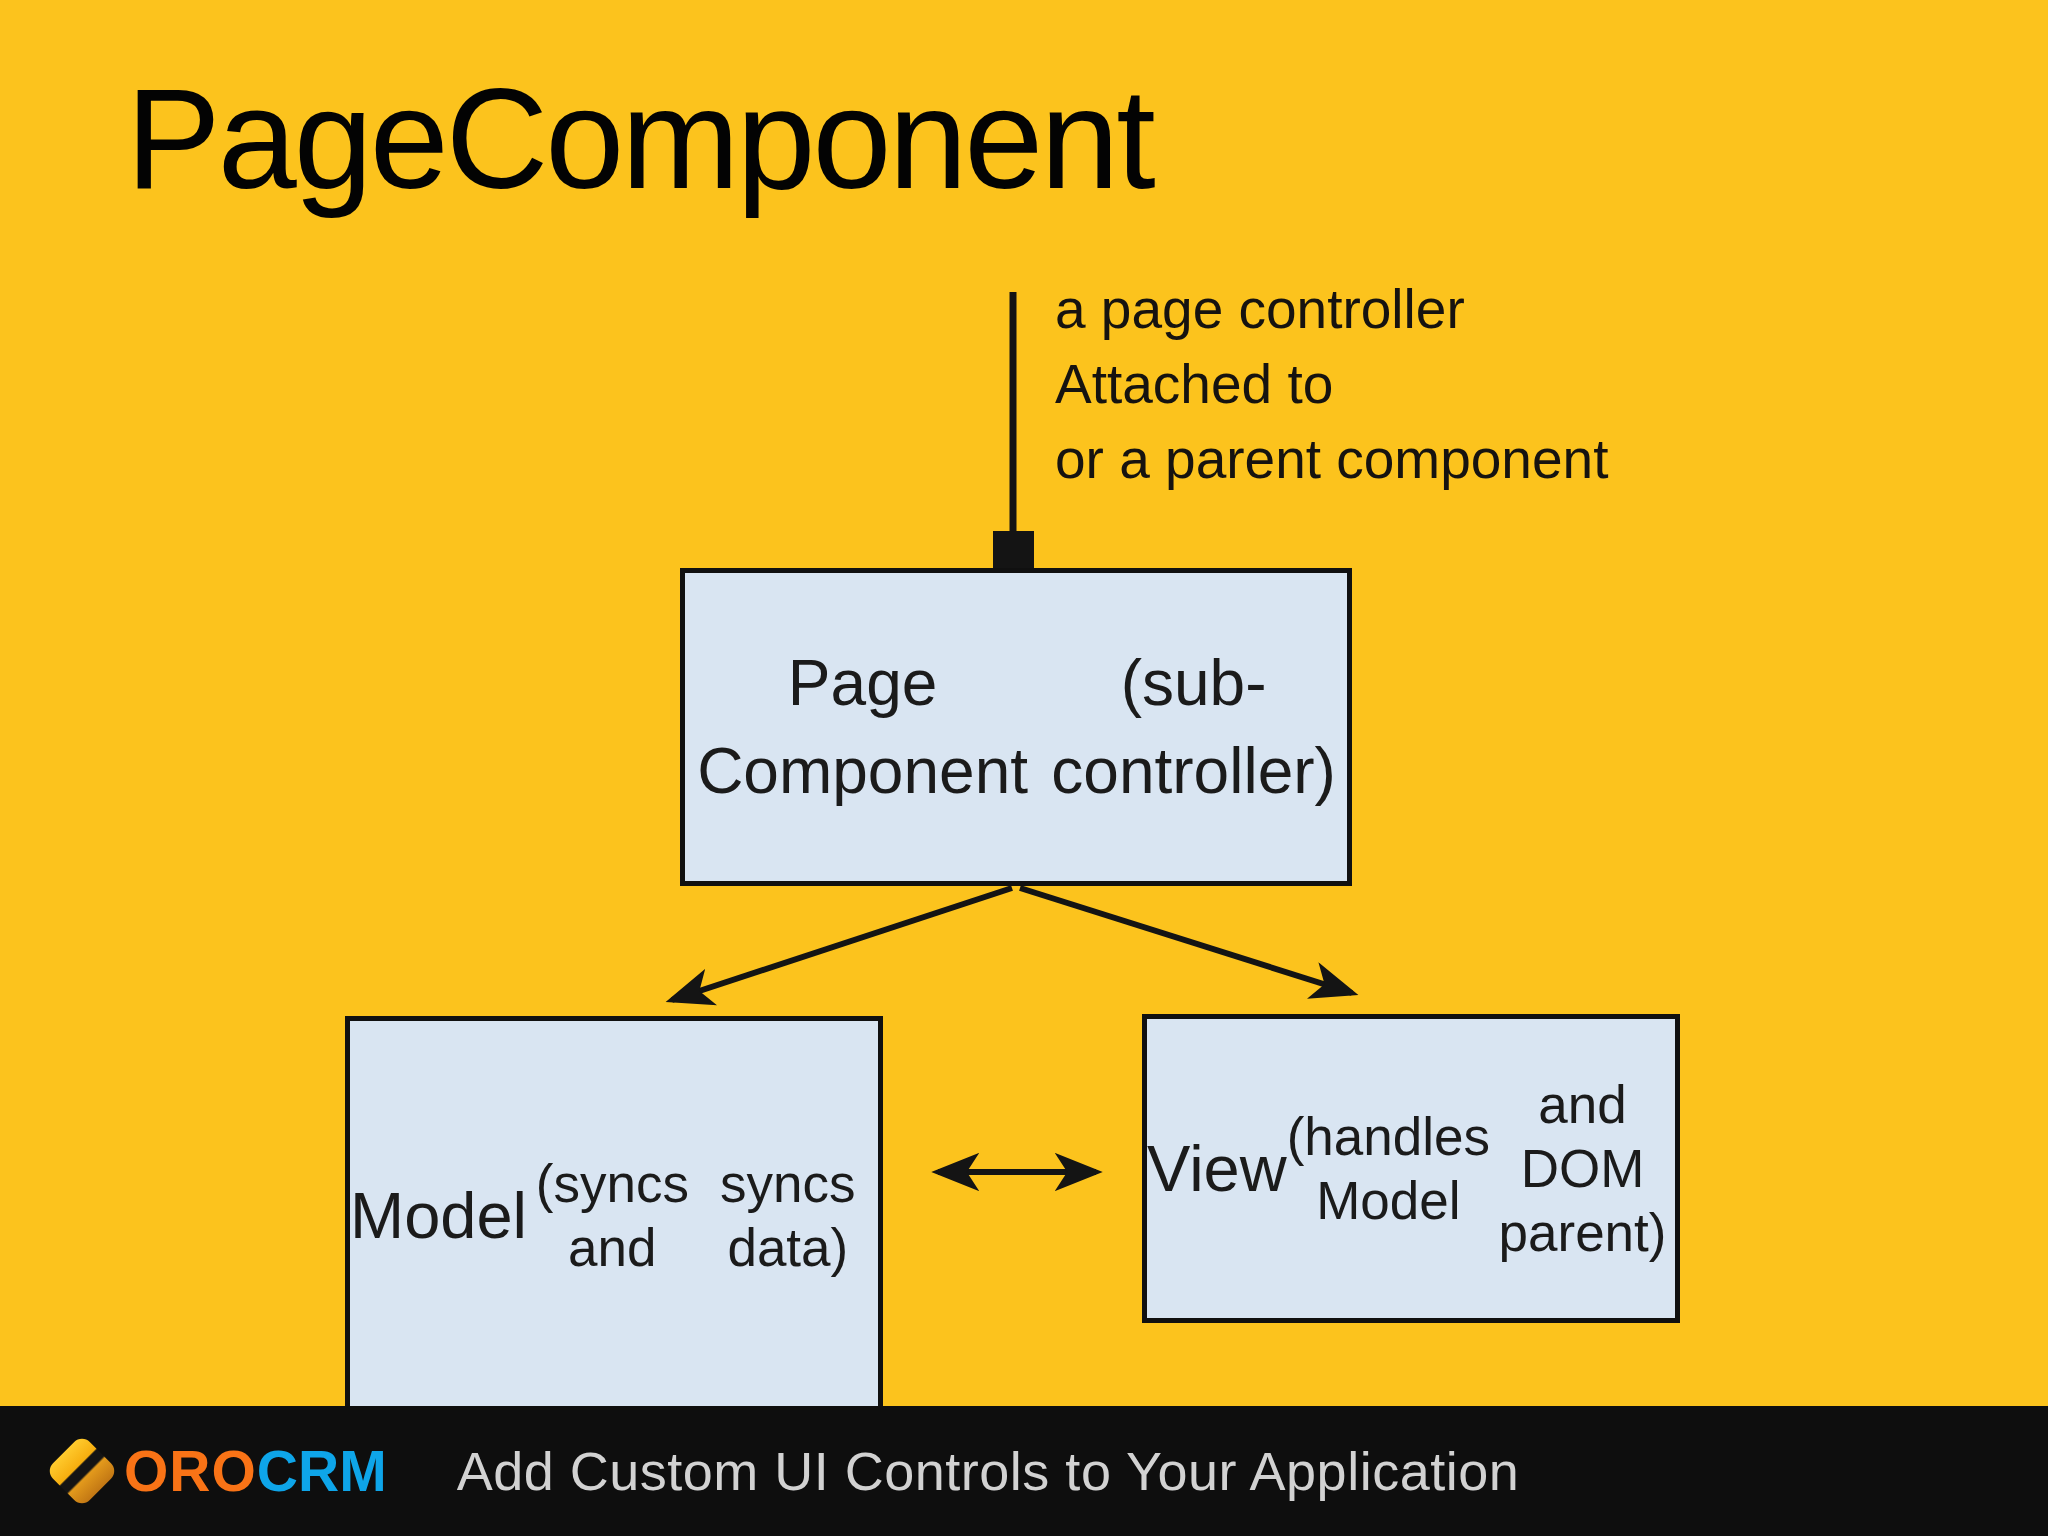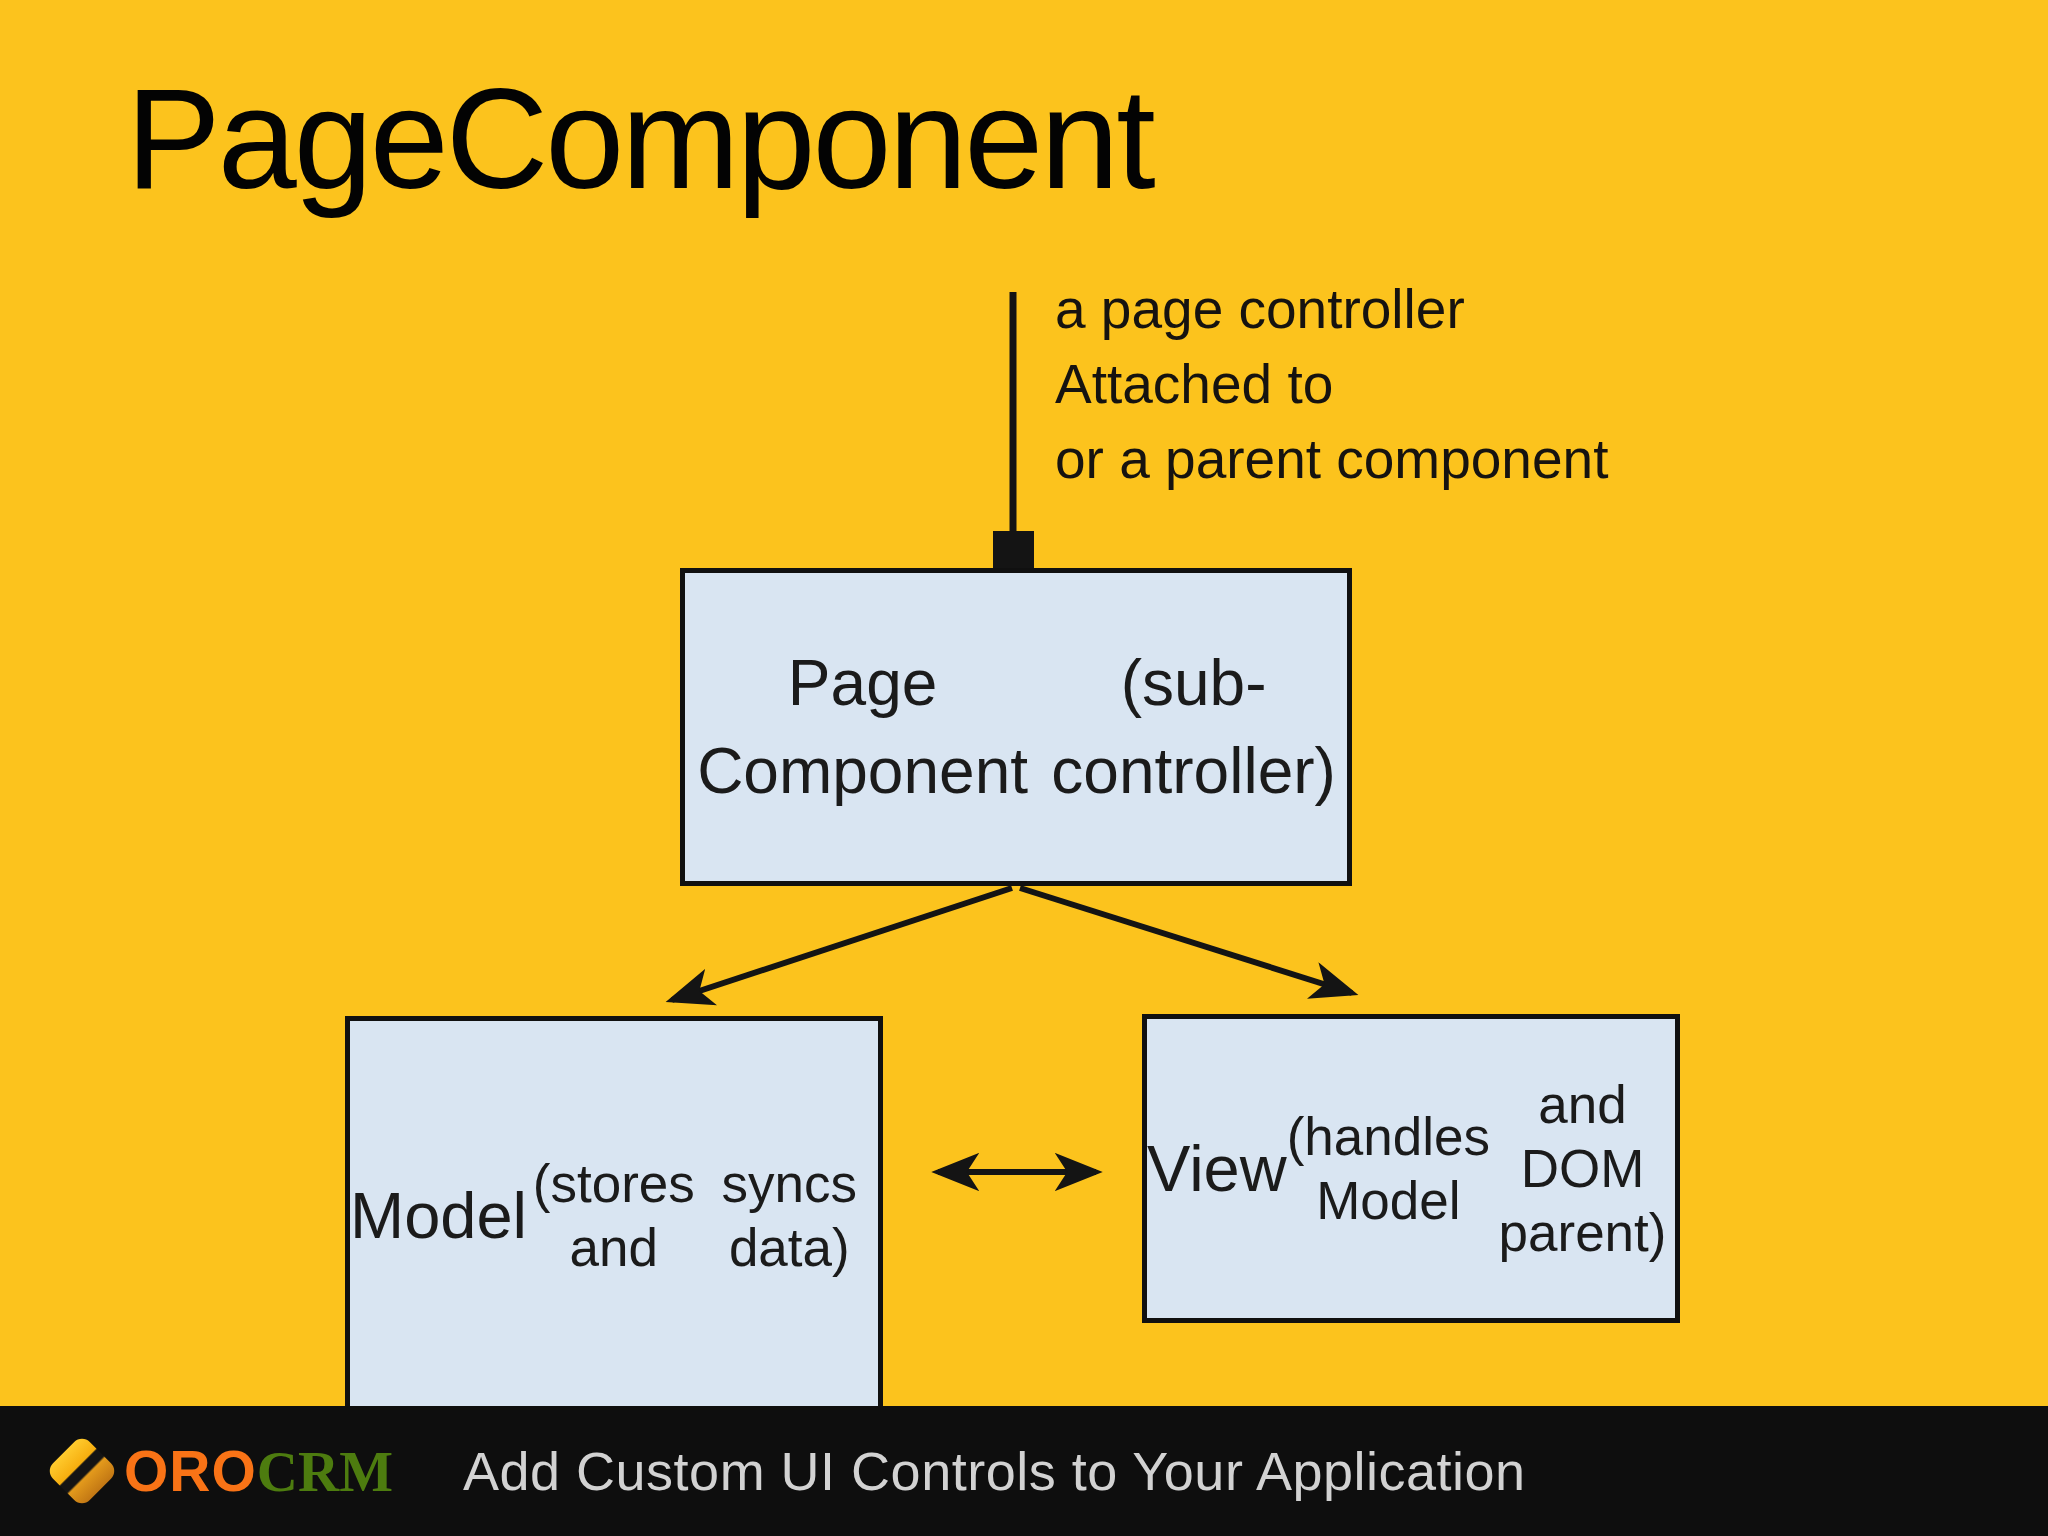--- a/index.html
+++ b/index.html
@@ -84,24 +84,24 @@
   }
   .logo-text { margin-left: 16px; white-space: nowrap; }
   .logo-oro {
     font-family: "Liberation Sans", sans-serif;
     font-weight: 800;
     font-size: 57px;
     letter-spacing: 1px;
     color: #f97316;
   }
   .logo-crm {
-    font-family: Liberation Serif, serif;
+    font-family: Liberation Sans, sans-serif;
     font-weight: 700;
     font-size: 57px;
-    color: #4d7c0f;
+    color: #0ea5e9;
   }
   .footer-caption {
     margin-left: 70px;
     font-size: 54px;
     font-weight: 400;
     color: #D2D2D2;
     letter-spacing: 0.5px;
     white-space: nowrap;
   }
 </style>
@@ -131,21 +131,21 @@
     <line x1="938" y1="1172" x2="1096" y2="1172" stroke="#141414" stroke-width="6" marker-start="url(#ah)" marker-end="url(#ah)"></line>
   </svg>
 
   <div class="node node-pc">
     <div class="node-title-lg">Page Component</div>
     <div class="node-title-lg">(sub-controller)</div>
   </div>
 
   <div class="node node-model">
     <div class="node-title">Model</div>
-    <div class="node-sub">(stores and</div>
+    <div class="node-sub">(syncs and</div>
     <div class="node-sub">syncs data)</div>
   </div>
 
   <div class="node node-view">
     <div class="node-title">View</div>
     <div class="node-sub">(handles Model</div>
     <div class="node-sub">and DOM parent)</div>
   </div>
 
   <div class="footer">

